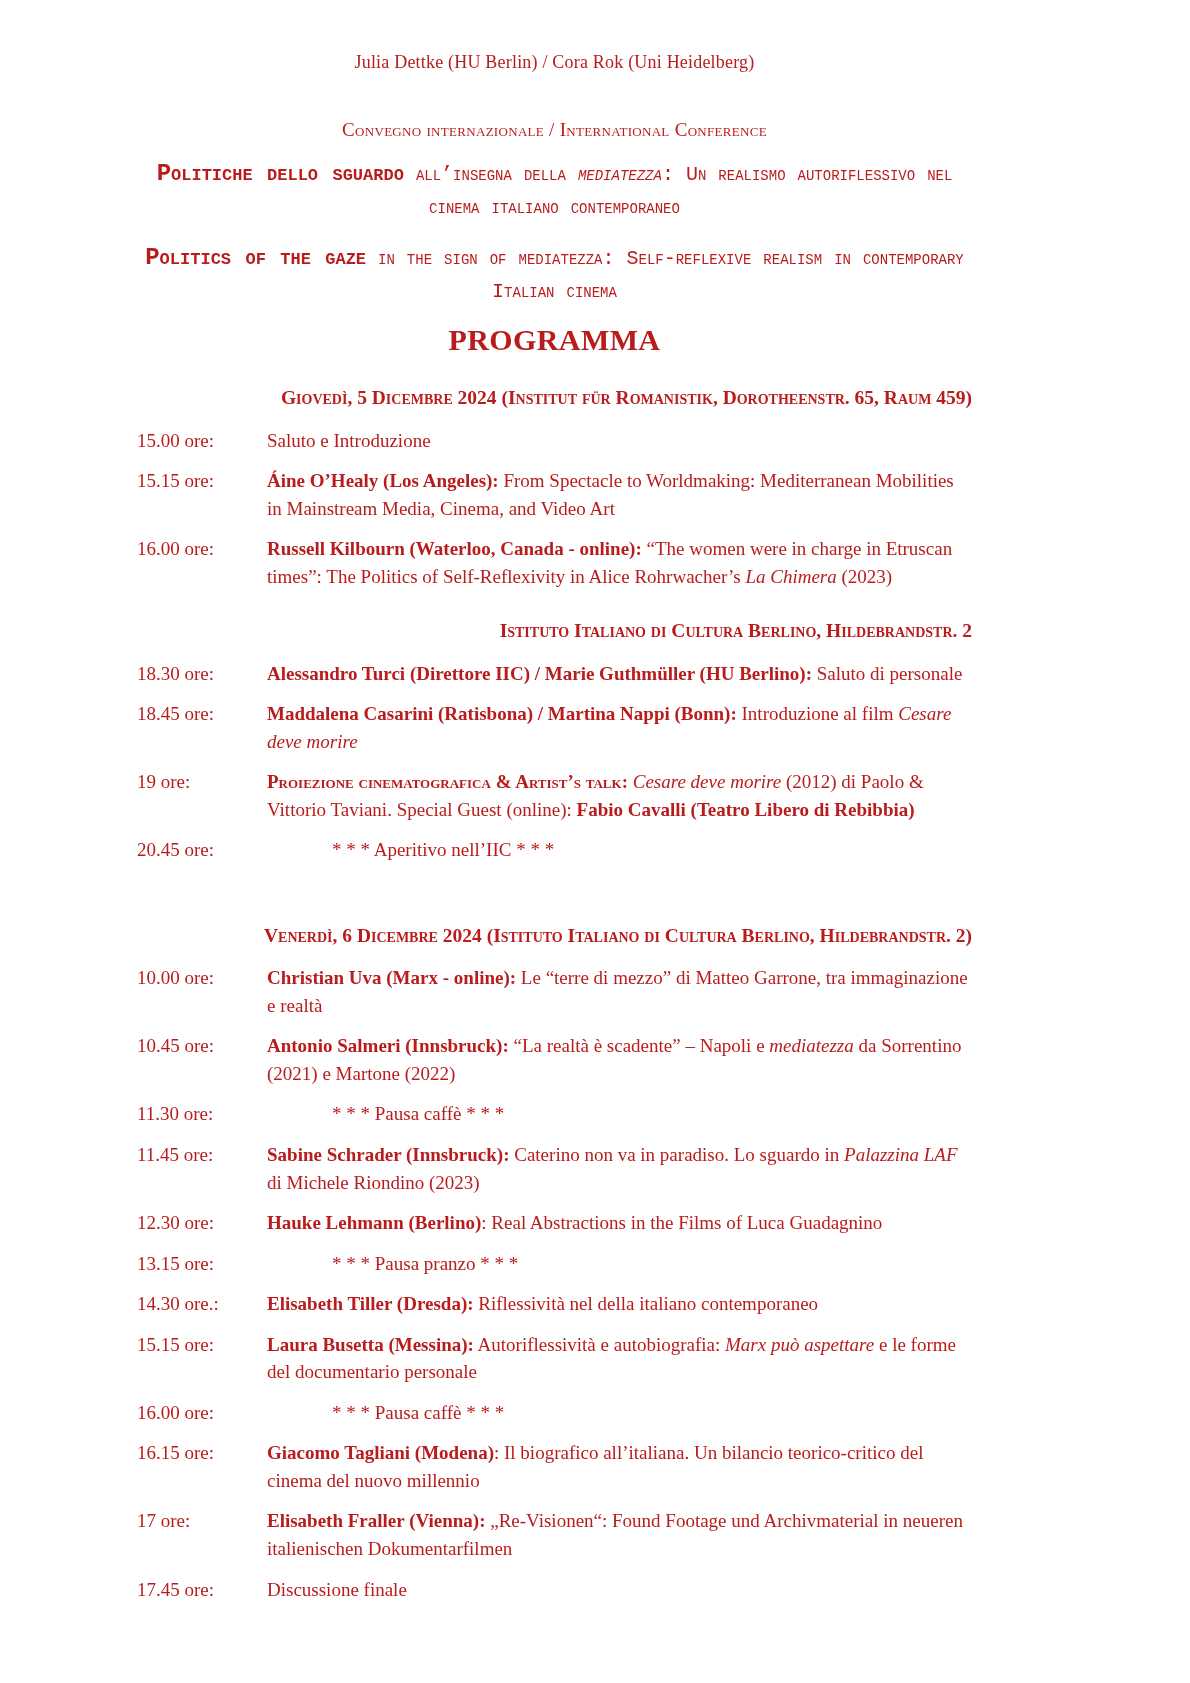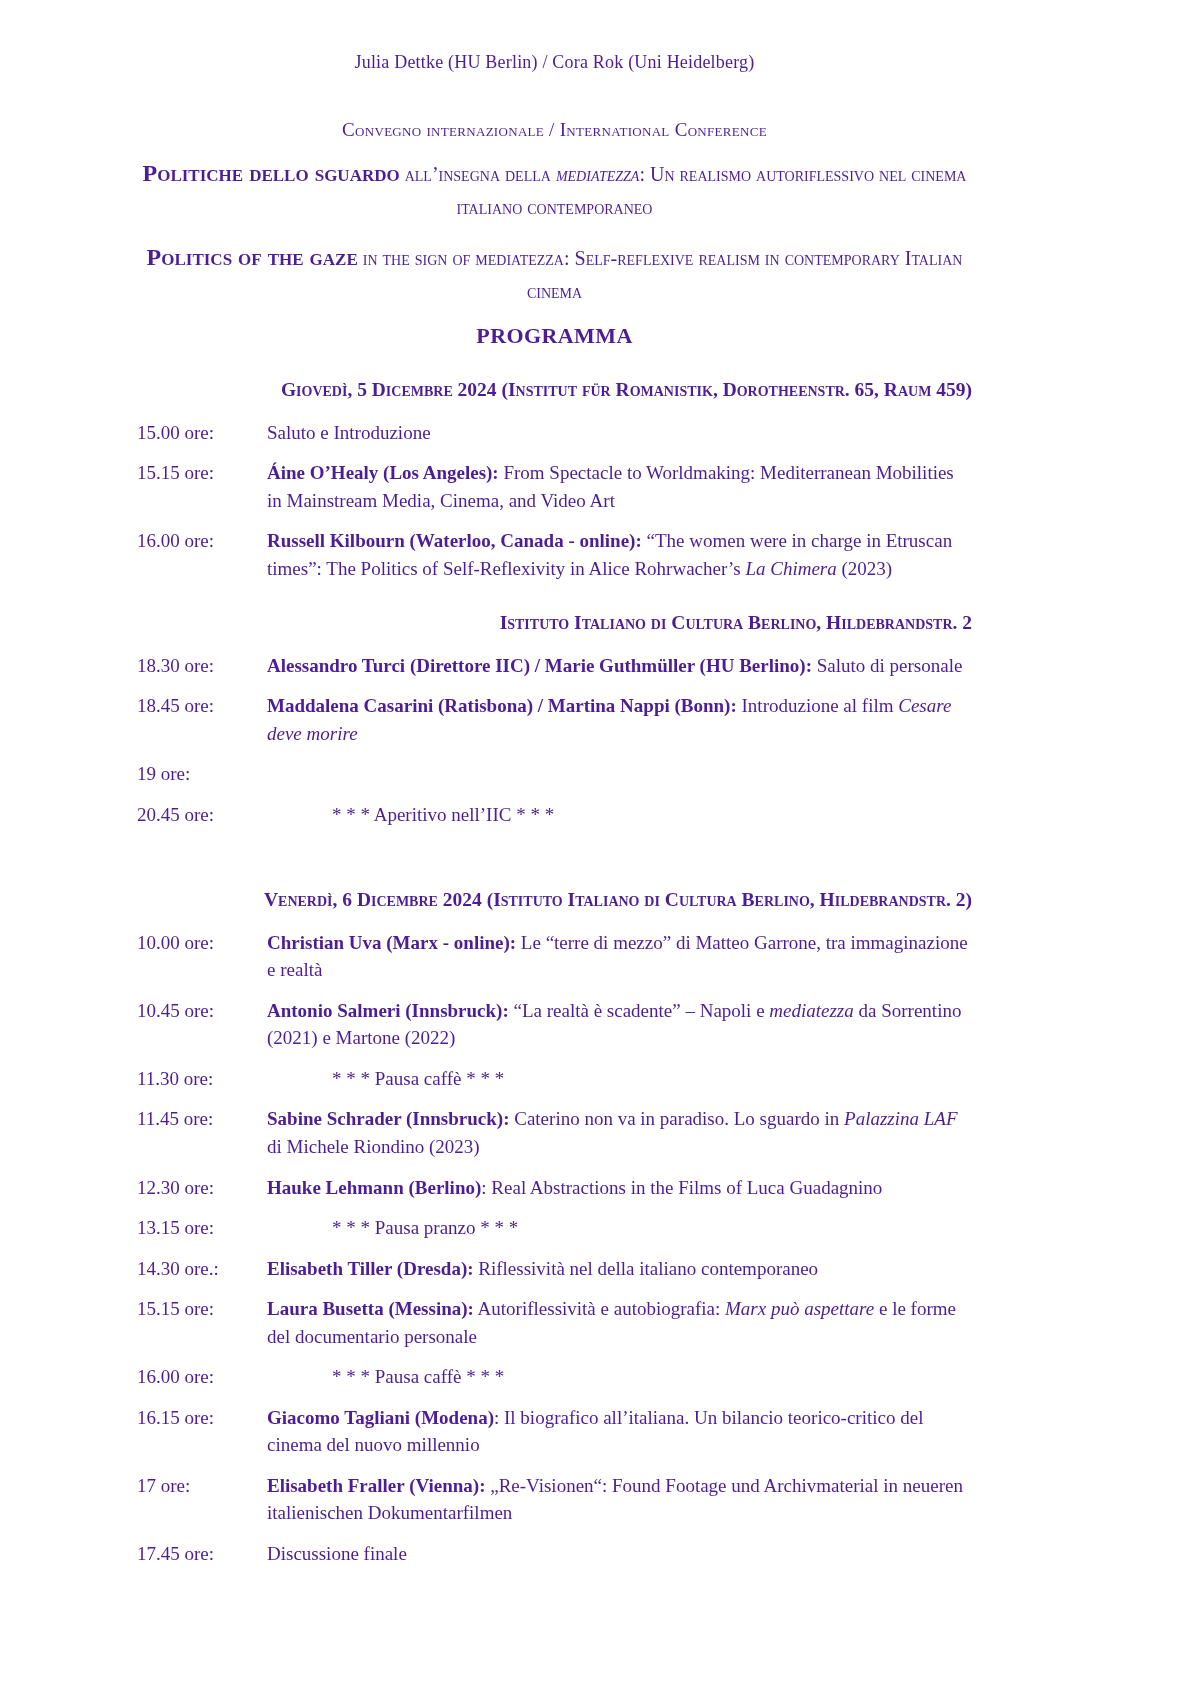--- a/index.html
+++ b/index.html
@@ -1,21 +1,21 @@
 <!DOCTYPE html>
 <html><head>
 <meta charset="utf-8">
 <style>
   html, body { margin: 0; padding: 0; background: #ffffff; }
   .page {
     width: 1190px;
     height: 1683px;
     box-sizing: border-box;
     background: #ffffff;
-    color: #4c1d95;
+    color: #b91c1c;
     padding: 52px 218px 40px 137px;
     font-family: "Liberation Serif", serif;
     overflow: hidden;
   }
   .doc-header { text-align: center; }
   .organizers {
     font-size: 18px;
     margin-bottom: 46px;
     letter-spacing: 0.2px;
   }
@@ -24,28 +24,29 @@
     font-size: 19px;
     margin-bottom: 14px;
     letter-spacing: 0.3px;
   }
   .conf-title {
     font-variant: small-caps;
     font-size: 20px;
     line-height: 1.55;
     margin: 6px auto 16px auto;
     max-width: 840px;
+    font-family: Liberation Mono, monospace;
   }
   .conf-title .seg-lead {
     font-weight: bold;
     font-size: 24px;
   }
   .program-heading {
     font-weight: bold;
-    font-size: 22px;
+    font-size: 30px;
     margin-bottom: 6px;
     letter-spacing: 0.4px;
   }
   .schedule { text-align: left; }
   .section-heading {
     font-weight: bold;
     font-variant: small-caps;
     font-size: 19.5px;
     line-height: 1.4;
     margin: 27px 0 15px 0;
@@ -94,20 +95,21 @@
       <div class="row">
         <div class="time">18.30 ore:</div>
         <div class="content"><span class="seg-b">Alessandro Turci (Direttore IIC) / Marie Guthmüller (HU Berlino):</span><span> Saluto di personale</span></div>
       </div>
       <div class="row">
         <div class="time">18.45 ore:</div>
         <div class="content"><span class="seg-b">Maddalena Casarini (Ratisbona) / Martina Nappi (Bonn):</span><span> Introduzione al film </span><span class="seg-i">Cesare deve morire</span></div>
       </div>
       <div class="row">
         <div class="time">19 ore:</div>
+        <div class="content"><span class="seg-sc">Proiezione cinematografica &amp; Artist’s talk:</span><span> </span><span class="seg-i">Cesare deve morire</span><span> (2012) di Paolo &amp; Vittorio Taviani. Special Guest (online): </span><span class="seg-b">Fabio Cavalli (Teatro Libero di Rebibbia)</span></div>
       </div>
       <div class="row">
         <div class="time">20.45 ore:</div>
         <div class="content break-line"><span>* * * Aperitivo nell’IIC * * *</span></div>
       </div>
       <div class="section-heading extra-top">Venerdì, 6 Dicembre 2024 (Istituto Italiano di Cultura Berlino, Hildebrandstr. 2)</div>
       <div class="row">
         <div class="time">10.00 ore:</div>
         <div class="content"><span class="seg-b">Christian Uva (Marx - online):</span><span> Le “terre di mezzo” di Matteo Garrone, tra immaginazione e realtà</span></div>
       </div>

